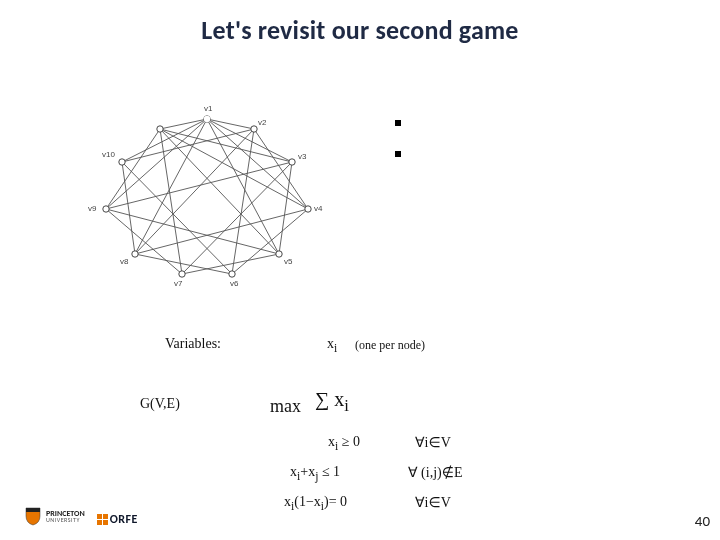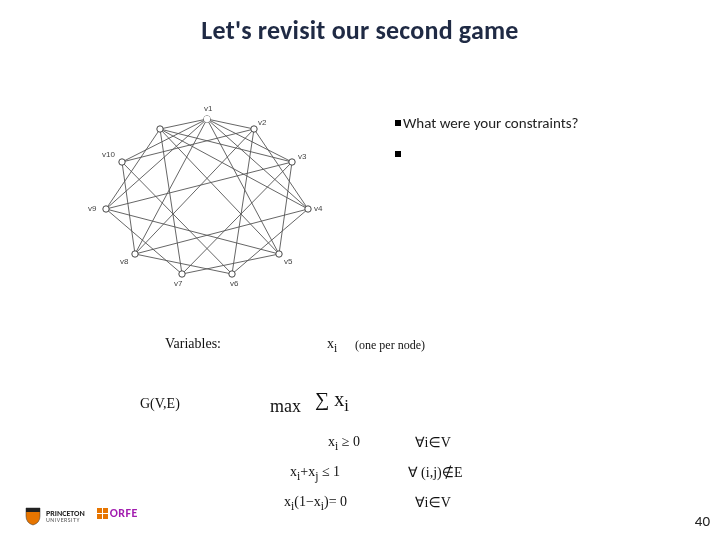--- a/index.html
+++ b/index.html
@@ -5,21 +5,21 @@
   * { margin: 0; padding: 0; box-sizing: border-box; }
   body { width: 720px; height: 540px; background: #fff; font-family: Calibri, Arial, sans-serif; position: relative; overflow: hidden; }
   .title { text-align: center; font-size: 26px; font-weight: bold; color: #1f2a44; margin-top: 14px; letter-spacing: 0.2px; }
   .content { position: relative; width: 100%; }
   .graph-area { position: absolute; left: 62px; top: 53px; width: 290px; height: 190px; }
   .graph-area svg { width: 100%; height: 100%; }
   .bullets { position: absolute; left: 395px; top: 68px; width: 280px; font-size: 15px; color: #222; line-height: 1.25; }
   .bullets .item { margin-bottom: 12px; }
   .sq { display: inline-block; vertical-align: top; width: 6px; height: 6px; background: #000; margin-top: 6px; margin-right: 2px; }
   .handw { position: absolute; font-family: "Segoe Script", "Comic Sans MS", cursive; font-size: 14px; color: #111; }
-  .footer-logos { position: absolute; left: 24px; bottom: 14px; display: flex; align-items: flex-start; gap: 12px; }
+  .footer-logos { position: absolute; left: 24px; bottom: 14px; display: flex; align-items: flex-end; gap: 12px; }
   .page-num { position: absolute; right: 10px; bottom: 10px; font-size: 15px; color: #222; }
 </style>
 </head>
 <body>
 
 <div class="title">Let's revisit our second game</div>
 
 <div class="content">
 
   <div class="graph-area">
@@ -77,21 +77,21 @@
           <text x="168" y="187">v6</text>
           <text x="112" y="187">v7</text>
           <text x="58" y="165">v8</text>
           <text x="26" y="112">v9</text>
           <text x="40" y="58">v10</text>
       </g>
     </svg>
   </div>
 
   <div class="bullets">
-    <div class="item"><span class="sq"></span><span>What were your constraints?</span></div>
+    <div class="item"><span class="sq"></span></div>
     <div class="item"><span class="sq"></span></div>
   </div>
 
   <div class="handw" style="left:165px; top:290px;">Variables:</div>
   <div class="handw" style="left:305px; top:290px;margin-left:22px;"><span>x</span><sub>i</sub></div>
   <div class="handw" style="left:355px; top:292px; font-size:12px;">(one per node)</div>
 
   <div class="handw" style="left:140px; top:350px;">G(V,E)</div>
   <div class="handw" style="left:270px; top:350px; font-size:18px;">max</div>
   <div class="handw" style="left:315px; top:342px; font-size:20px;"><span>∑ x</span><sub>i</sub></div>
@@ -117,17 +117,17 @@
       <div style="font-size:6px;color:#555;letter-spacing:0.5px;">UNIVERSITY</div>
     </div>
   </div>
   <div style="display:flex;align-items:center;gap:2px;">
     <div style="display:grid;grid-template-columns:5px 5px;grid-template-rows:5px 5px;gap:1px;">
       <div style="background:#e77500"></div>
         <div style="background:#e77500"></div>
         <div style="background:#e77500"></div>
         <div style="background:#e77500"></div>
     </div>
-    <div style="font-size:12px;font-weight:bold;color:#a21caf;letter-spacing:0.5px;">ORFE</div>
+    <div style="font-size:12px;font-weight:bold;color:#0f172a;letter-spacing:0.5px;">ORFE</div>
   </div>
 </div>
 
 <div class="page-num">40</div>
 
 </body></html>

